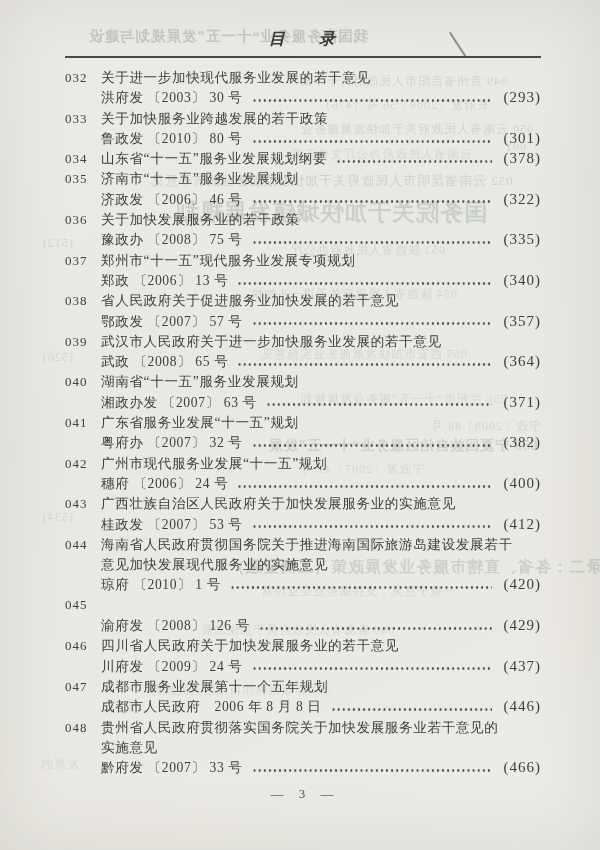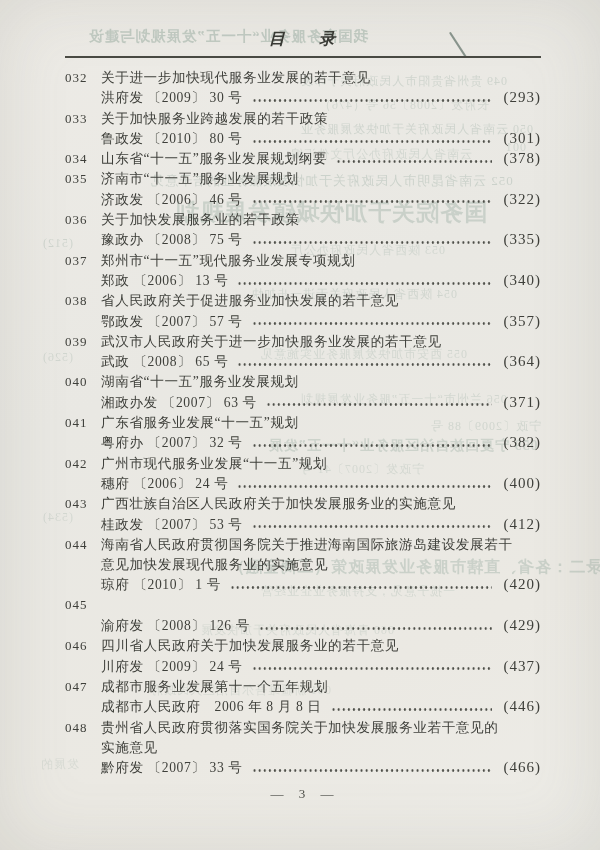--- a/index.html
+++ b/index.html
@@ -63,21 +63,21 @@
 <div id="content">
   <div class="header-title">目 录</div>
   <div class="rule"></div>
   <div class="toc">
       <div class="row">
         <span class="no">032</span>
         <span class="t">关于进一步加快现代服务业发展的若干意见</span>
       </div>
       <div class="row">
         <span class="no"></span>
-        <span class="t">洪府发 〔2009〕 30 号</span>
+        <span class="t">洪府发 〔2003〕 30 号</span>
         <span class="dots"></span>
         <span class="pg">(293)</span>
       </div>
       <div class="row">
         <span class="no">033</span>
         <span class="t">关于加快服务业跨越发展的若干政策</span>
       </div>
       <div class="row">
         <span class="no"></span>
         <span class="t">鲁政发 〔2010〕 80 号</span>

